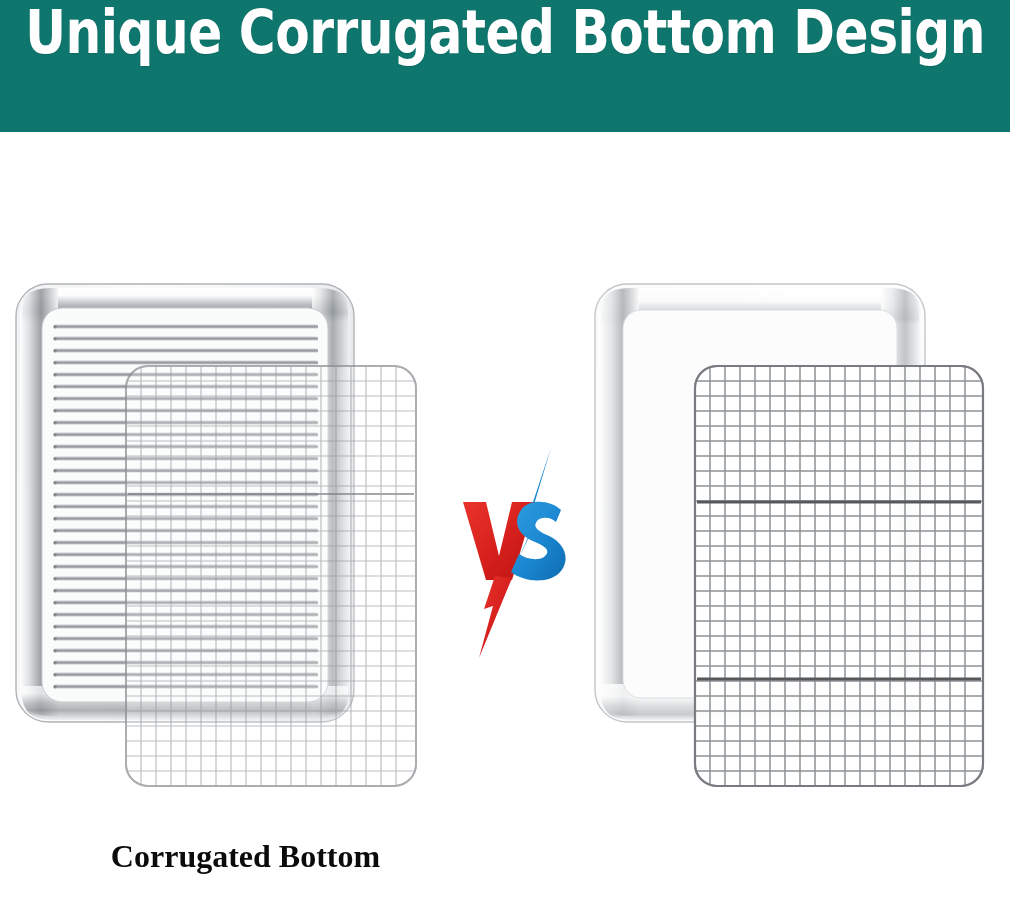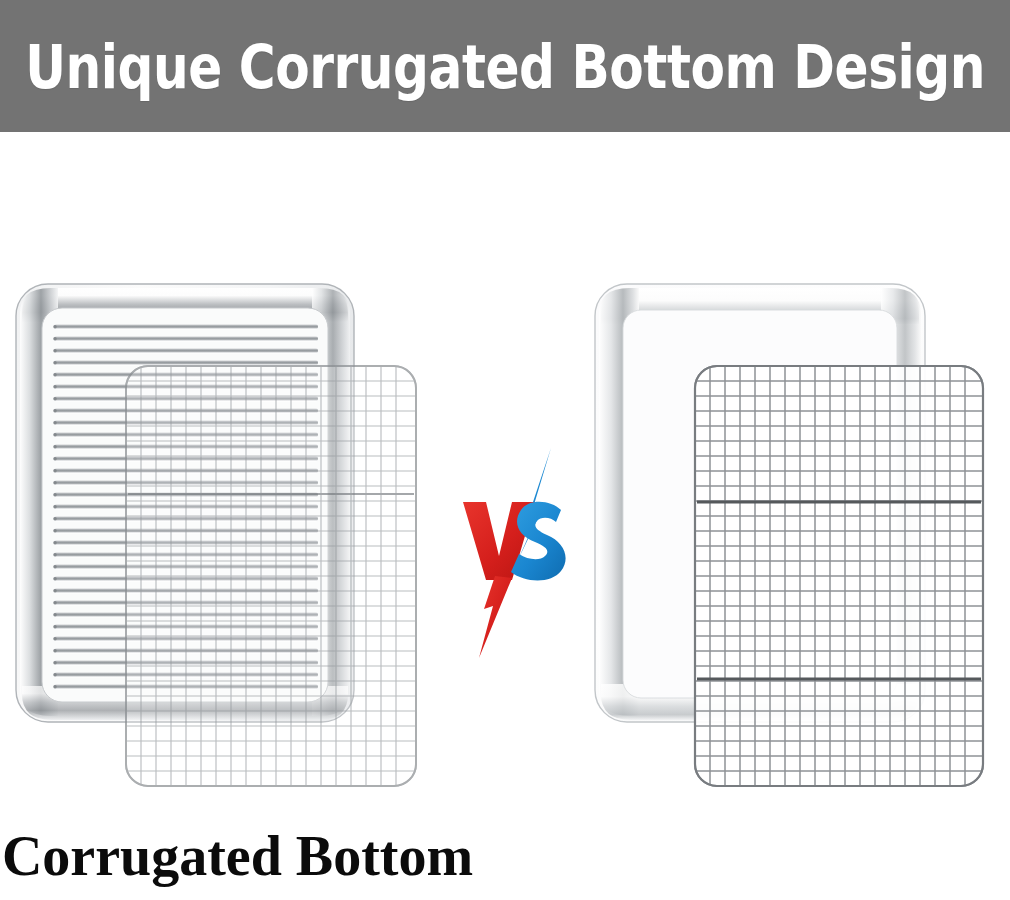--- a/index.html
+++ b/index.html
@@ -5,22 +5,22 @@
   html,body{margin:0;padding:0;background:#fff;}
   body{
     width:1010px;height:900px;position:relative;overflow:hidden;
     font-family:"Liberation Sans", sans-serif;
   }
   #stage{position:absolute;inset:0;background:#ffffff;}
 
   
   #header-banner{
     position:absolute;left:0;top:0;width:1010px;height:132px;
-    background:#737373;
-    display:flex;align-items:center;justify-content:center;
+    background:#0f766e;
+    display:flex;align-items:flex-start;justify-content:center;
   }
   #header-title{
     color:#ffffff;
     font-family:"Liberation Sans Narrow","DejaVu Sans Condensed","Liberation Sans",sans-serif;
     font-size:60px;font-weight:bold;letter-spacing:-0.5px;
     transform:scaleX(0.93);
     white-space:nowrap;
     text-shadow:0 1px 1px rgba(0,0,0,.10);
     line-height:1;
     margin-top:2px;
@@ -34,23 +34,24 @@
 
   
   #vs-badge{
     position:absolute;left:455px;top:430px;width:125px;height:240px;
   }
 
   
   .caption{
     position:absolute;top:826px;height:60px;
     font-family:"Liberation Serif","DejaVu Serif",serif;
-    font-size:56px;font-weight:bold;color:#0b0b0b;
+    font-size:32px;font-weight:bold;color:#0b0b0b;
     display:flex;align-items:center;justify-content:center;
     white-space:nowrap;
+    padding-left:8px;
   }
   #caption-corrugated{left:0px;width:475px;}
   #caption-smooth{left:545px;width:465px;}
 </style>
 </head>
 <body>
 
 <div id="stage">
 
   <div id="header-banner">

